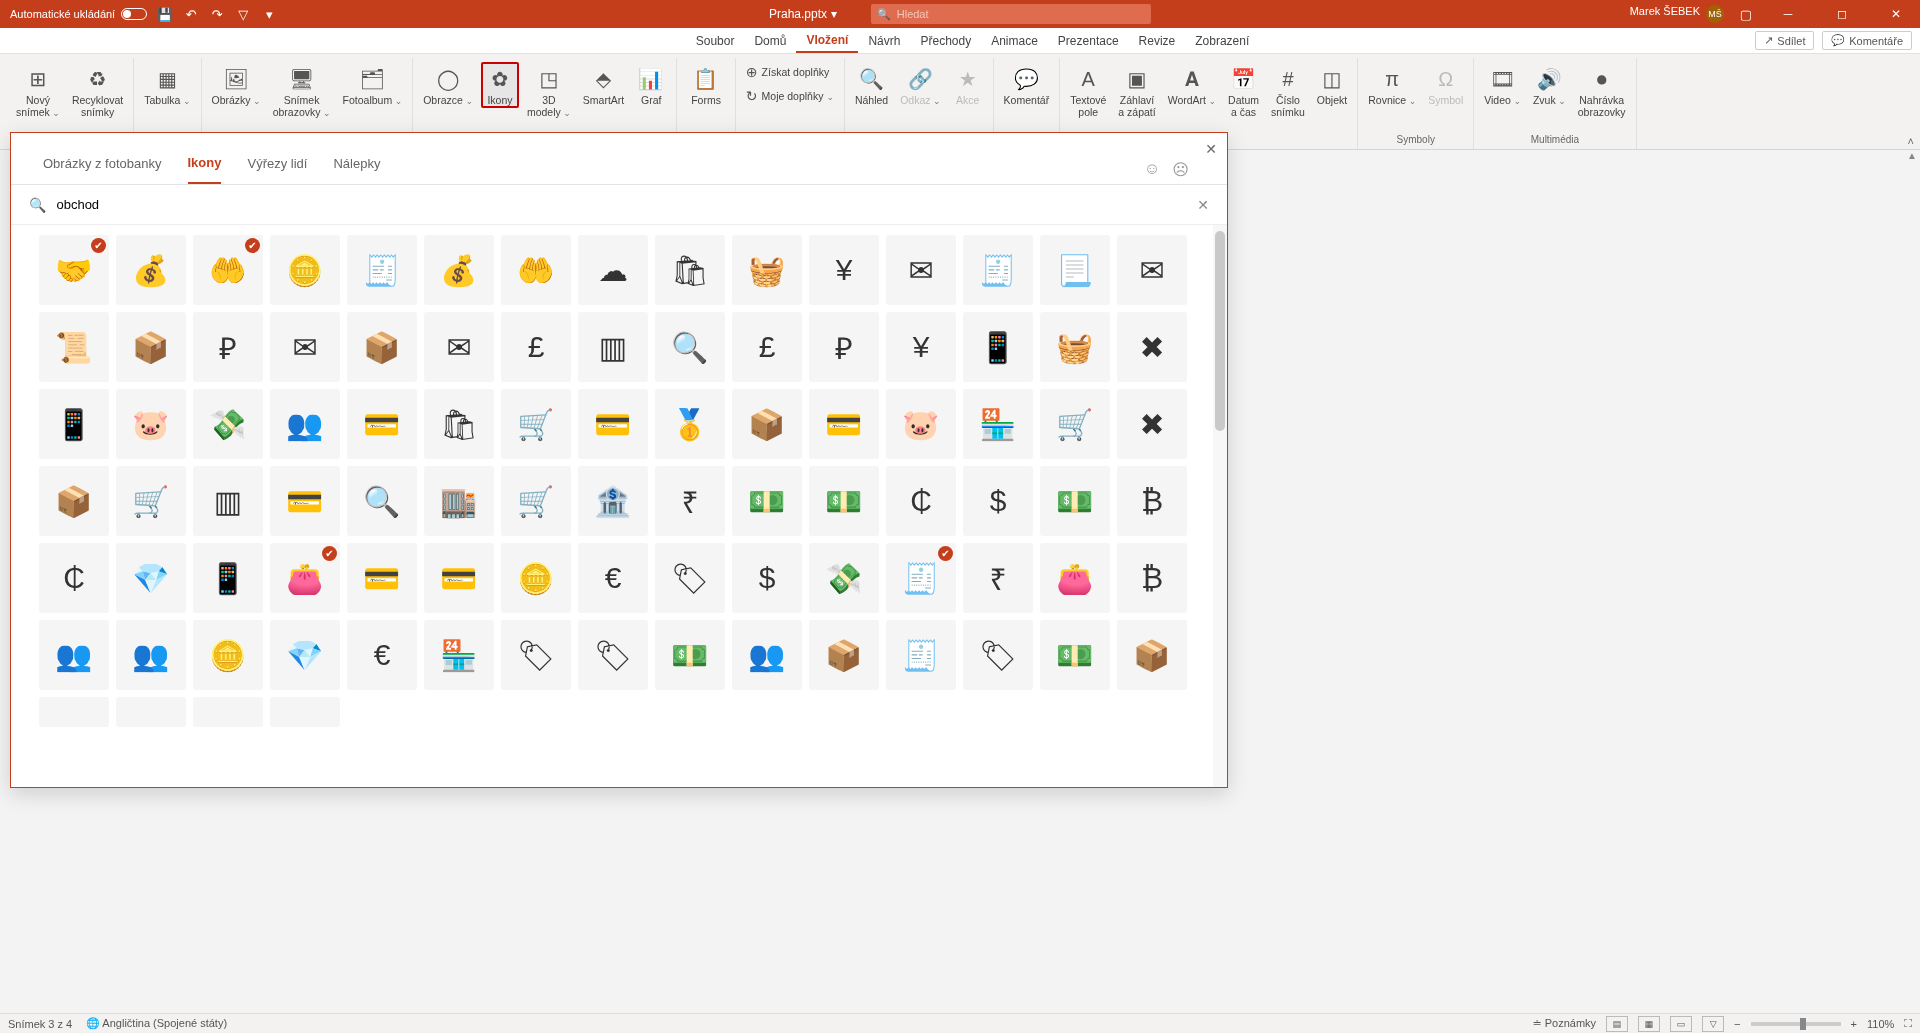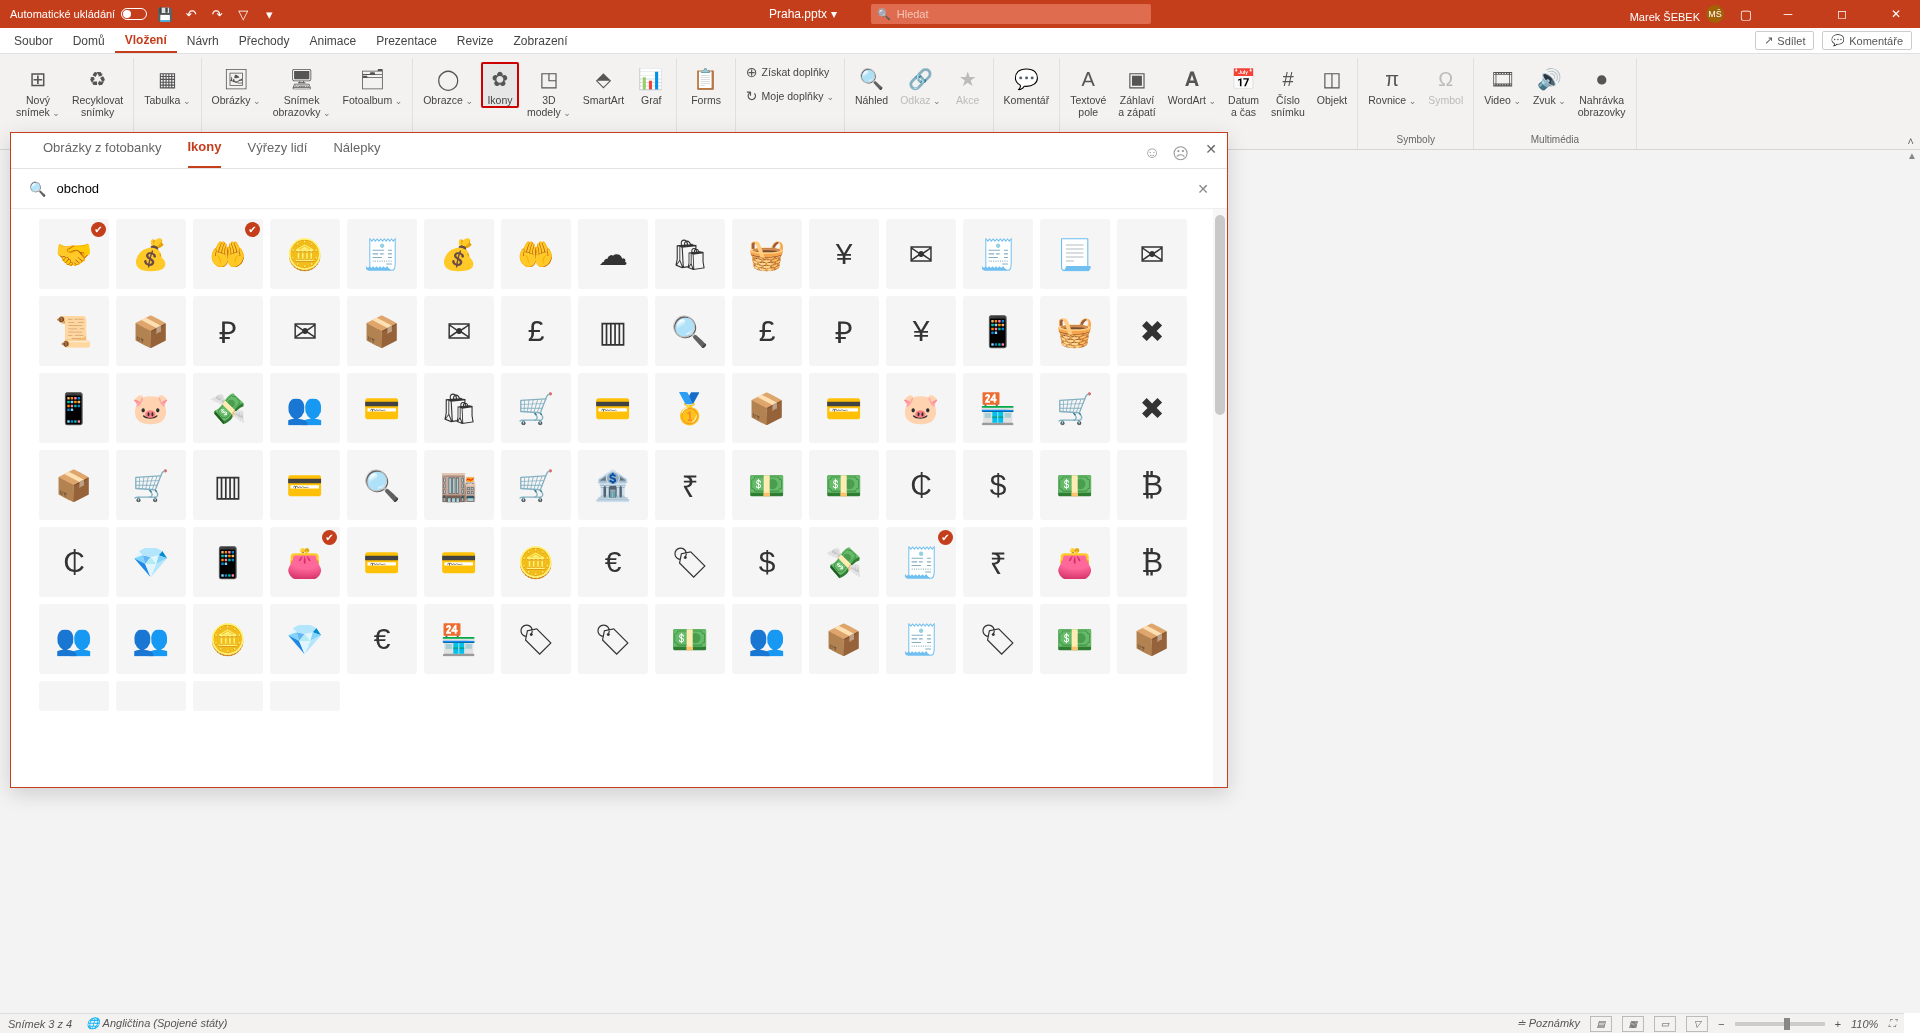--- a/index.html
+++ b/index.html
@@ -11,26 +11,26 @@
   .titlebar .autosave { display: flex; align-items: center; gap: 6px; font-size: 11px; justify-content: center; }
   .titlebar .toggle { width: 26px; height: 12px; border: 1px solid #fff; border-radius: 7px; position: relative; }
   .titlebar .toggle::after { content:""; position:absolute; width:8px; height:8px; background:#fff; border-radius:50%; top:1px; left:1px; }
   .titlebar .tbico { width: 16px; height: 16px; display:flex; align-items:center; justify-content:center; font-size:13px; }
   .titlebar .center { position: absolute; left: 50%; transform: translateX(-50%); display: flex; align-items: center; gap: 34px; }
   .titlebar .fname { font-size: 12px; display:flex; align-items:center; gap:4px; }
   .titlebar .search { background: #e06c50; width: 280px; height: 20px; border-radius: 2px; display:flex; align-items:center; padding:0 6px; gap:6px; color:#fff; font-size:11px; }
   .titlebar .search input { background: transparent; border: none; color: #fff; font-size: 11px; outline: none; width: 100%; }
   .titlebar .search input::placeholder { color: #f4c7b8; }
   .titlebar .right { margin-left: auto; display: flex; align-items: center; gap: 14px; padding-right: 4px; }
-  .titlebar .user { display:flex; align-items:flex-end; gap:6px; font-size:11px; }
+  .titlebar .user { display:flex; align-items:flex-start; gap:6px; font-size:11px; }
   .titlebar .avatar { width:18px; height:18px; border-radius:50%; background:#a16207; color:#fff; font-size:9px; display:flex; align-items:center; justify-content:center; }
   .titlebar .winbtn { width: 40px; height: 28px; display:flex; align-items:center; justify-content:center; font-size:12px; }
 
   
-  .menubar { height: 26px; background: #fff; border-bottom: 1px solid #e1e1e1; display:flex; align-items:stretch; padding-left: 4px; position: relative; }
+  .menubar { height: 26px; background: #fff; border-bottom: 1px solid #e1e1e1; display:flex; align-items:stretch; padding-left: 25px; position: relative; justify-content: center; }
   .menubar .tab { padding: 0 10px; font-size: 12px; color: #444; display:flex; align-items:center; cursor:pointer; }
   .menubar .tab.active { border-bottom: 2px solid #c43e1c; color: #c43e1c; font-weight: 600; }
   .menubar .right { position:absolute; right:8px; top:0; height:100%; display:flex; align-items:center; gap:8px; }
   .menubar .pill { border:1px solid #ccc; padding:2px 8px; font-size:11px; border-radius:2px; display:flex; align-items:center; gap:4px; color:#555; }
 
   
   .ribbon { height: 96px; background: #f3f2f1; border-bottom: 1px solid #d5d5d5; display:flex; align-items:stretch; padding: 4px 6px 0 6px; position: relative; }
   .group { display:flex; flex-direction:column; align-items:center; padding: 0 6px; border-right: 1px solid #e0e0e0; }
   .group:last-child { border-right: none; }
   .group .items { display:flex; gap: 4px; flex: 1; align-items: flex-start; padding-top: 4px; }
@@ -40,21 +40,21 @@
   .rbtn .ico { font-size: 20px; height: 30px; display:flex; align-items:center; justify-content:center; color:#555; }
   .rbtn .lbl { font-size: 10.5px; color: #444; text-align:center; line-height:1.15; white-space: pre-line; }
   .rbtn .lbl .dd::after { content:" ⌄"; font-size:9px; color:#777; }
   .rbtn.disabled .ico, .rbtn.disabled .lbl { color: #bbb; }
   .ribbon .collapse { position:absolute; right:6px; bottom:2px; font-size:11px; color:#666; cursor:pointer; }
 
   
   .workspace { position:absolute; top: 150px; left: 0; right: 0; bottom: 20px; background:#f3f3f3; }
   .panel { position:absolute; top:-18px; left: 10px; width: 1218px; height: 656px; background:#fff; border:1px solid #c43e1c; box-shadow: 0 6px 20px rgba(0,0,0,.15); display:flex; flex-direction:column; }
   .panel .close-x { position:absolute; top:8px; right:10px; font-size:14px; color:#666; cursor:pointer; }
-  .panel .tabs { display:flex; gap: 26px; padding: 6px 32px 0 32px; border-bottom: 1px solid #e3e3e3; align-items:center; position:relative; }
+  .panel .tabs { display:flex; gap: 26px; padding: 22px 32px 0 32px; border-bottom: 1px solid #e3e3e3; align-items:center; position:relative; }
   .panel .ptab { font-size: 13px; color:#666; padding-bottom: 12px; cursor:pointer; }
   .panel .ptab.active { color:#c43e1c; border-bottom: 2px solid #c43e1c; font-weight:600; }
   .panel .face { margin-left:auto; display:flex; gap:12px; color:#999; font-size:16px; padding-right: 6px; }
   .panel .searchrow { display:flex; align-items:center; padding: 8px 18px; border-bottom: 1px solid #eee; gap:8px; }
   .panel .searchrow .mag { color:#c43e1c; font-size:14px; }
   .panel .searchrow input { flex:1; border:none; outline:none; font-size:13px; padding:4px 2px; }
   .panel .searchrow .clear { color:#888; font-size:14px; cursor:pointer; }
   .panel .grid-wrap { flex:1; overflow:hidden; position:relative; display:flex; }
   .panel .grid { flex:1; overflow-y:auto; padding: 10px 16px 4px 28px; display:grid; grid-template-columns: repeat(15, 70px); gap: 7px; align-content:start; }
   .panel .cell { width:70px; height:70px; background:#f5f5f5; border-radius:3px; display:flex; align-items:center; justify-content:center; font-size:30px; color:#333; cursor:pointer; position:relative; }
@@ -62,21 +62,21 @@
   .panel .cell.partial { height:30px; }
   .panel .scrollbar { width:14px; background:#f7f7f7; position:relative; }
   .panel .thumb { position:absolute; left:2px; width:10px; top:6px; height:200px; background:#c9c9c9; border-radius:5px; }
   .panel .footer { height:52px; border-top:1px solid #e6e6e6; display:flex; align-items:center; justify-content:flex-end; gap:10px; padding-right:20px; }
   .panel .btn { height:30px; padding:0 20px; border:1px solid #bbb; background:#fff; font-size:12px; cursor:pointer; border-radius:2px; }
   .panel .btn.primary { background:#c43e1c; color:#fff; border-color:#a83215; }
   .workspace .vscroll { position:absolute; right:0; top:0; bottom:0; width:16px; background:#f3f3f3; }
   .workspace .vscroll .arrow { height:16px; text-align:center; font-size:10px; color:#888; }
 
   
-  .statusbar { position:absolute; bottom:0; left:0; right:16px; height:20px; background:#f3f2f1; border-top:1px solid #ddd; display:flex; align-items:center; font-size:11px; color:#555; padding:0 8px; gap:14px;font-style:italic; }
+  .statusbar { position:absolute; bottom:0; left:0; right:0; height:20px; background:#f3f2f1; border-top:1px solid #ddd; display:flex; align-items:center; font-size:11px; color:#555; padding:0 8px; gap:14px; }
   .statusbar .right { margin-left:auto; display:flex; align-items:center; gap:10px; }
   .statusbar .viewbtn { width:22px; height:16px; border:1px solid #bbb; display:flex; align-items:center; justify-content:center; font-size:9px; }
   .statusbar .zoom-slider { width:90px; height:4px; background:#ccc; position:relative; }
   .statusbar .zoom-slider::after { content:""; position:absolute; width:6px; height:12px; background:#888; top:-4px; left:55%; }
 </style>
 </head>
 <body>
 
 <div class="titlebar">
   <div class="left">

